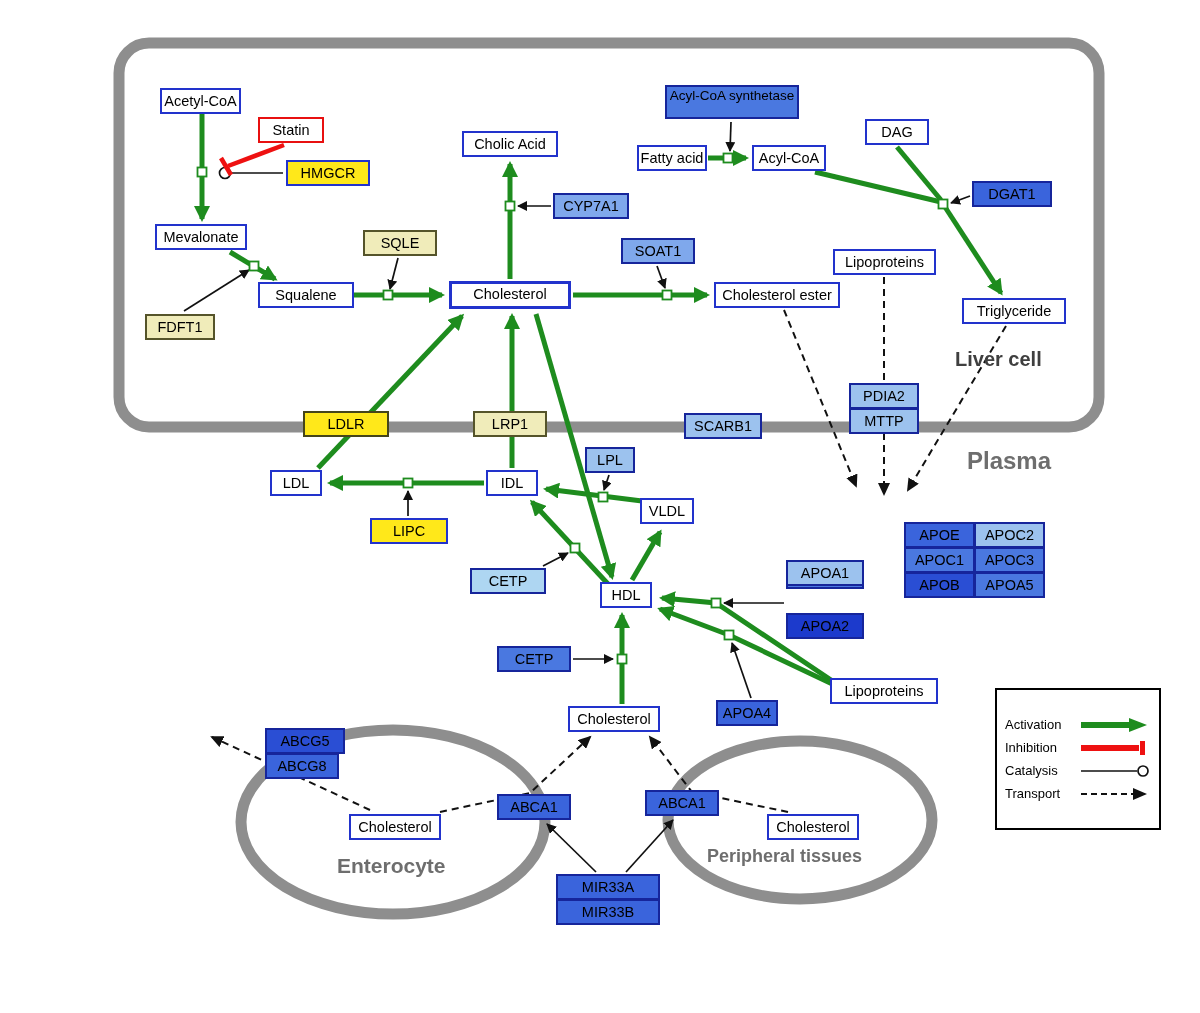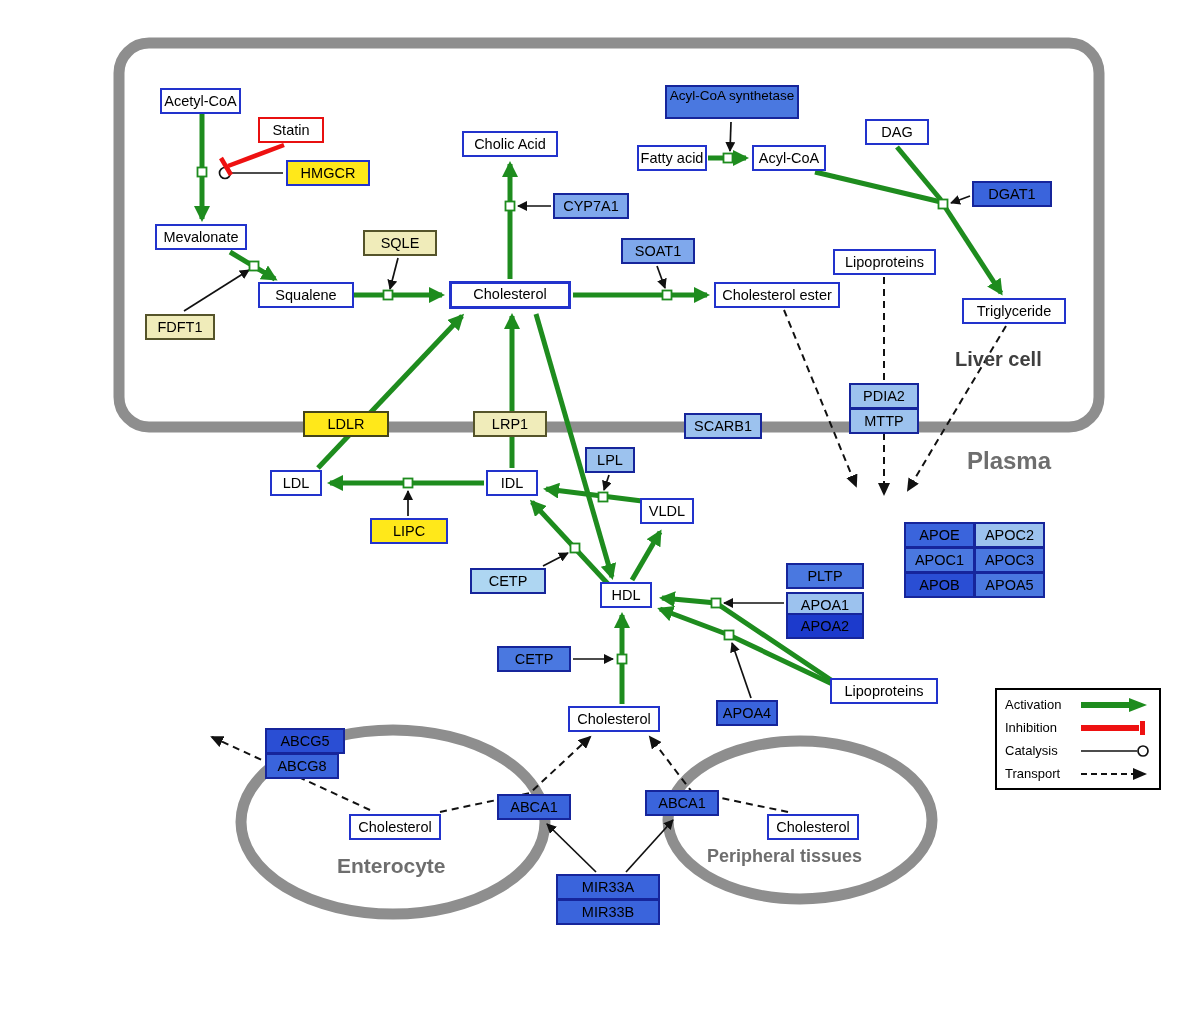--- a/index.html
+++ b/index.html
@@ -19,21 +19,21 @@
   .g-b1{background:#aed6f2}
   .g-b2{background:#9cc2ee}
   .g-b25{background:#7fa8ec}
   .g-b3{background:#4a78e0}
   .g-b4{background:#3a64dc}
   .g-b5{background:#2a4ed4}
   .g-b6{background:#1c3acc}
   .rlabel{position:absolute;z-index:2;font-weight:bold;color:#6e6e6e;white-space:nowrap}
   .rlabel.liver{color:#3f3f3f}
   .legend{position:absolute;left:995px;top:688px;width:166px;z-index:3;background:#fff;
-          border:2px solid #000;padding:3px 0}
+          border:2px solid #000;padding:23px 0}
   .lrow{display:flex;align-items:center;justify-content:space-between;height:23px;padding:0 8px;font-size:13px}
   .lrow svg{flex:none}
 </style>
 </head>
 <body>
 
 <div class="stage">
 
   <svg class="edges" width="1200" height="1013" viewBox="0 0 1200 1013">
     <defs>
@@ -161,21 +161,21 @@
   <div class="node g-b4" style="left:972px;top:181px;width:80px">DGAT1</div>
   <div class="node g-b2" style="left:849px;top:383px;width:70px">PDIA2</div>
   <div class="node g-b2" style="left:849px;top:408px;width:70px">MTTP</div>
   <div class="node g-y bd" style="left:303px;top:411px;width:86px">LDLR</div>
   <div class="node g-py" style="left:473px;top:411px;width:74px">LRP1</div>
   <div class="node g-b2" style="left:684px;top:413px;width:78px">SCARB1</div>
   <div class="node g-b2" style="left:585px;top:447px;width:50px">LPL</div>
   <div class="node g-y" style="left:370px;top:518px;width:78px">LIPC</div>
   <div class="node g-b1" style="left:470px;top:568px;width:76px">CETP</div>
   <div class="node g-b3" style="left:786px;top:563px;width:78px">PLTP</div>
-  <div class="node g-b2" style="left:786px;top:592px;width:78px">APOA1</div>
+  <div class="node g-b2" style="left:786px;top:560px;width:78px">APOA1</div>
   <div class="node g-b6" style="left:786px;top:613px;width:78px">APOA2</div>
   <div class="node g-b4" style="left:904px;top:522px;width:71px">APOE</div>
   <div class="node g-b2" style="left:974px;top:522px;width:71px">APOC2</div>
   <div class="node g-b3" style="left:904px;top:547px;width:71px">APOC1</div>
   <div class="node g-b3" style="left:974px;top:547px;width:71px">APOC3</div>
   <div class="node g-b5" style="left:904px;top:572px;width:71px">APOB</div>
   <div class="node g-b3" style="left:974px;top:572px;width:71px">APOA5</div>
   <div class="node g-b3" style="left:497px;top:646px;width:74px">CETP</div>
   <div class="node g-b4" style="left:716px;top:700px;width:62px">APOA4</div>
   <div class="node g-b5" style="left:265px;top:728px;width:80px">ABCG5</div>

